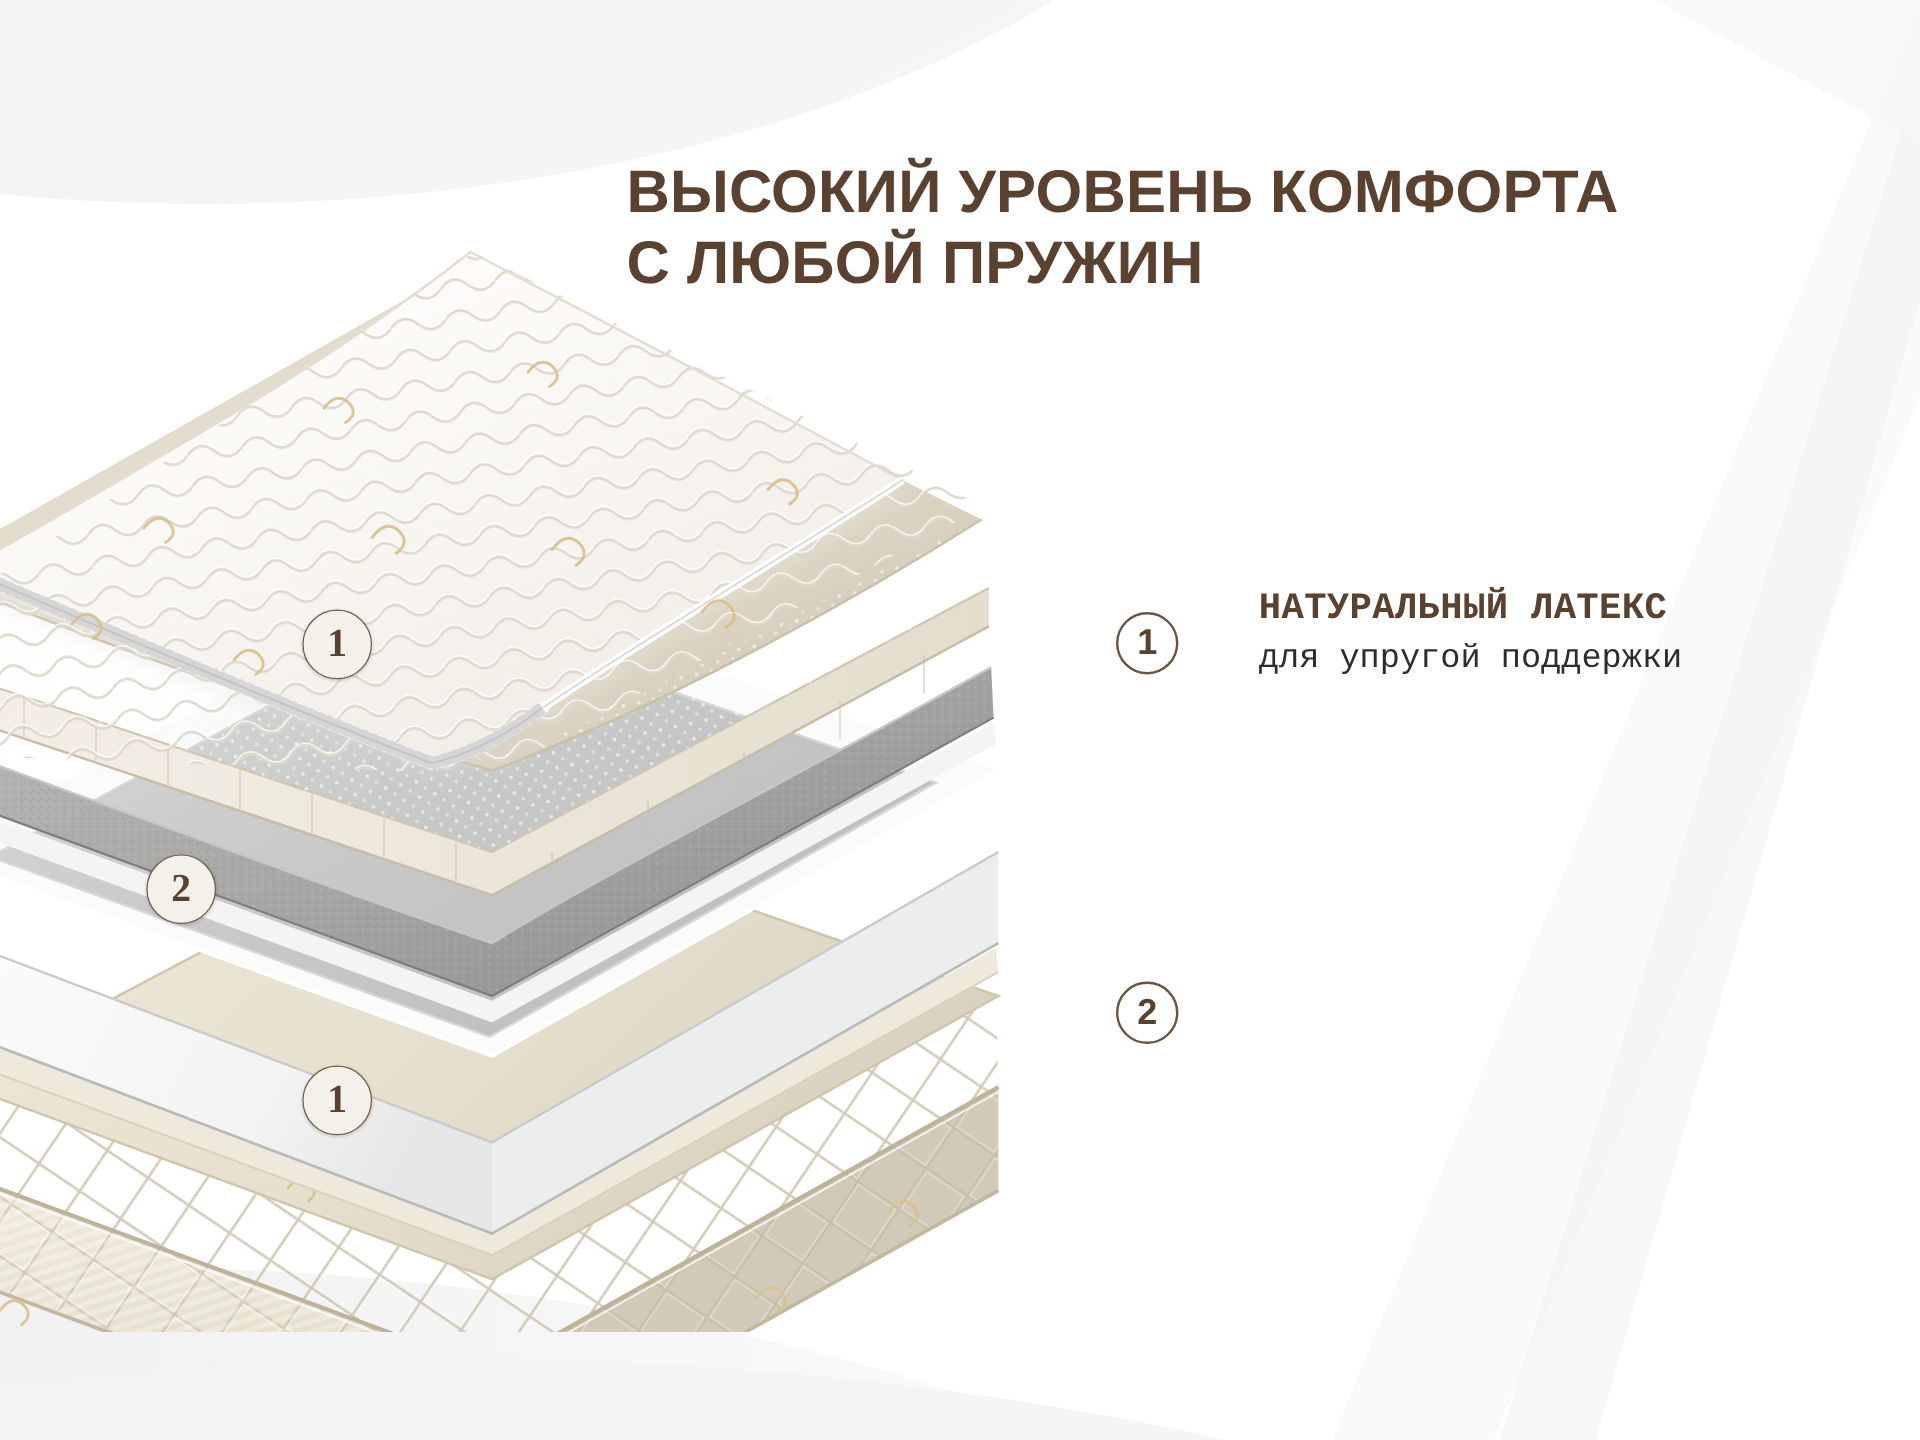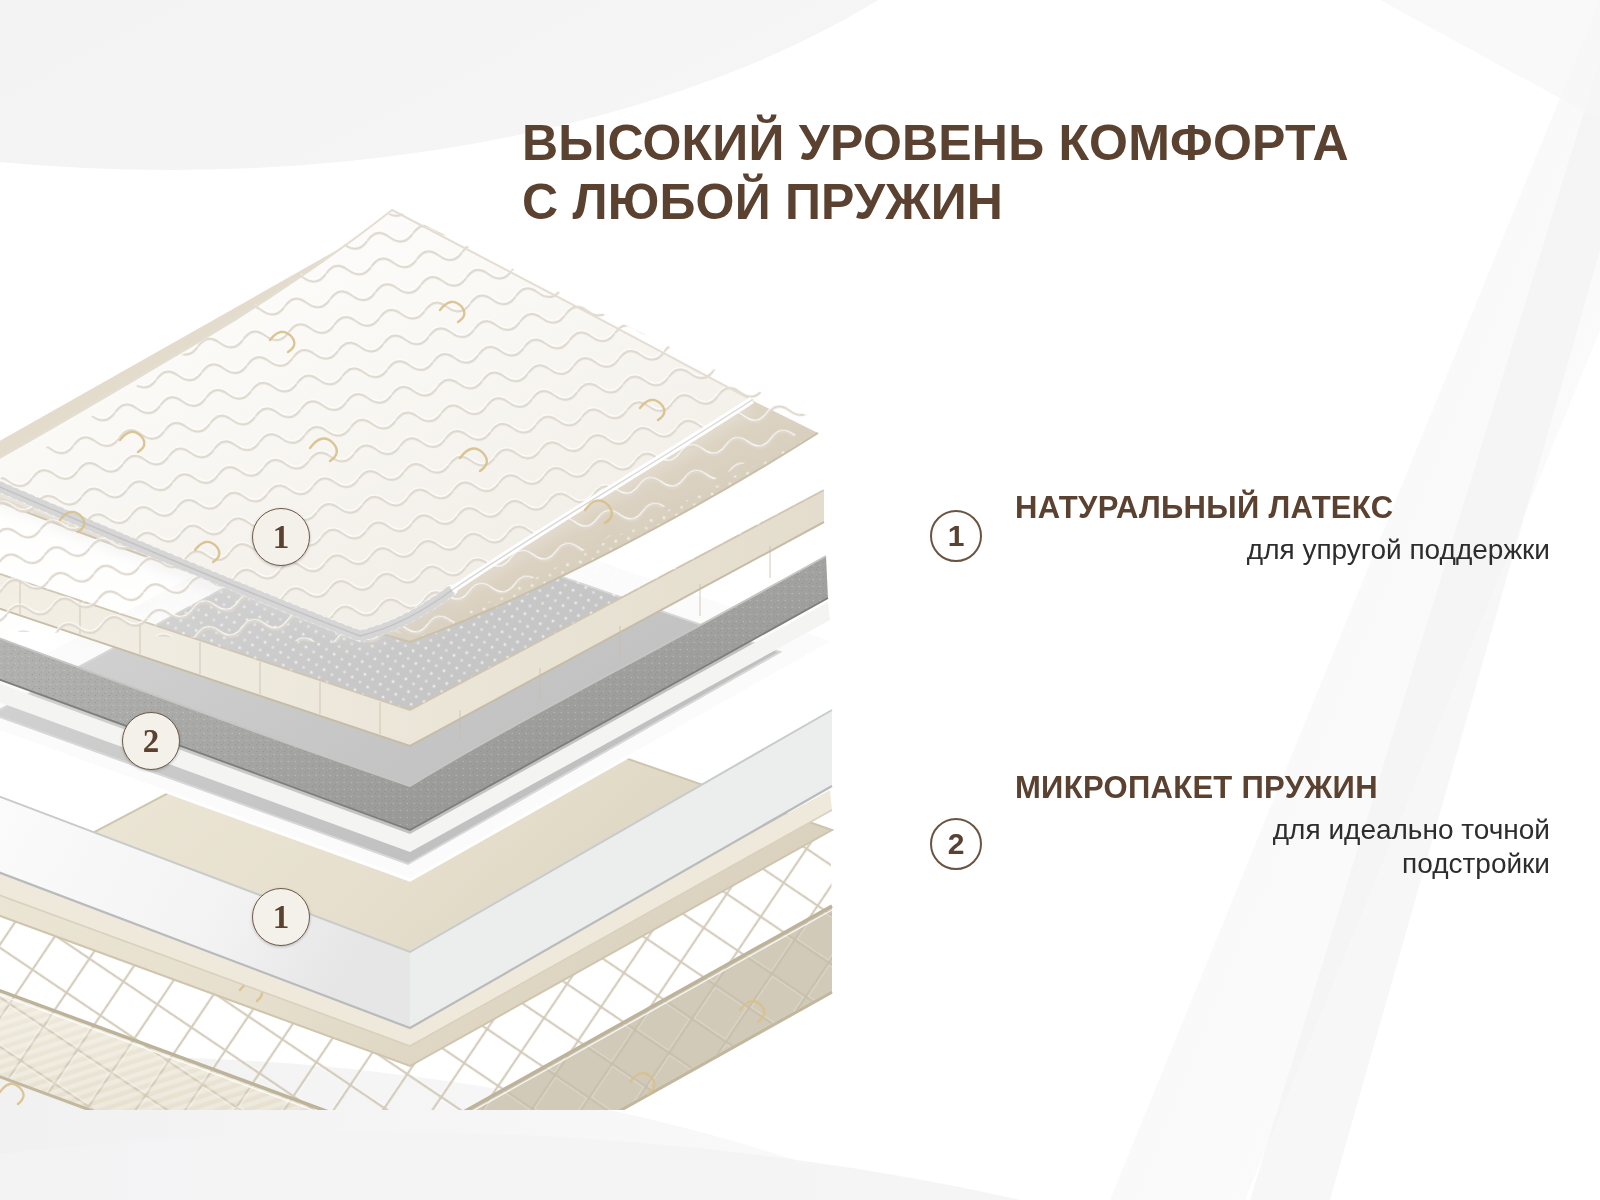--- a/index.html
+++ b/index.html
@@ -12,21 +12,21 @@
     position:relative;
   }
   #stage{position:absolute;inset:0;width:1600px;height:1200px;overflow:hidden;background:#fff;}
 
   
   .bg-layer{position:absolute;inset:0;pointer-events:none;}
 
   
   .title{
     position:absolute;
-    left:522px;top:114px;width:1000px;
+    left:522px;top:131px;width:1000px;
     color:#5a4130;
     font-size:50px;
     font-weight:bold;
     line-height:1.18;
     letter-spacing:0.2px;
     text-align:left;
   }
   .title .ln{display:block;white-space:nowrap;}
 
   
@@ -38,36 +38,36 @@
   .f-badge{
     position:absolute;left:0;top:20px;
     width:52px;height:52px;border-radius:50%;
     border:2px solid #6a5441;
     box-sizing:border-box;
     display:flex;align-items:center;justify-content:center;
     color:#5a4130;font-size:30px;font-weight:bold;
     line-height:1;
   }
   .feature.f2 .f-badge{top:48px;}
-  .f-text{margin-left:85px;}
+  .f-text{margin-left:119px;font-family:Liberation Mono, monospace;}
   .f-title{
     color:#5a4130;
     font-size:31px;font-weight:bold;
     letter-spacing:0.3px;
     line-height:1.15;
     white-space:nowrap;
   }
   .f-desc{
     color:#2d2d2d;
     font-size:28px;
     font-weight:400;
     line-height:1.22;
     margin-top:7px;
   }
-  .f-desc .dl{display:block;white-space:nowrap;text-align:right;}
+  .f-desc .dl{display:block;white-space:nowrap;}
 
   
   .art-badge{
     position:absolute;
     width:56px;height:56px;border-radius:50%;
     background:#f4f1ea;
     border:1.5px solid #6e5a47;
     box-shadow:0 1px 3px rgba(0,0,0,.22);
     display:flex;align-items:center;justify-content:center;
     color:#5a4130;font-size:33px;font-weight:bold;
@@ -395,24 +395,17 @@
         <div class="f-desc">
           <span class="dl">для упругой поддержки</span>
         </div>
       </div>
     </div>
 
     <div class="feature f2">
       <div class="f-badge">
         <span>2</span>
       </div>
-      <div class="f-text">
-        <div class="f-title">МИКРОПАКЕТ ПРУЖИН</div>
-        <div class="f-desc">
-          <span class="dl">для идеально точной</span>
-          <span class="dl">подстройки</span>
-        </div>
-      </div>
     </div>
 
   </div>
 
 </div>
 
 </body></html>

